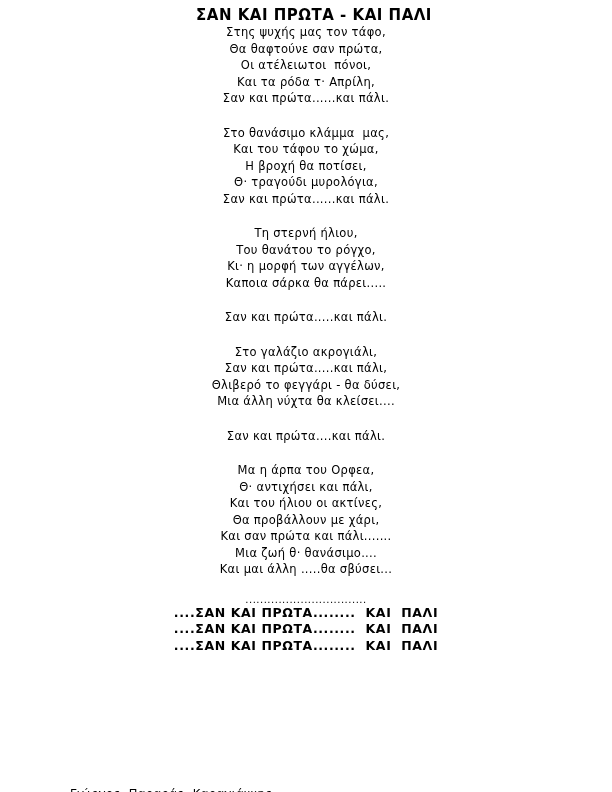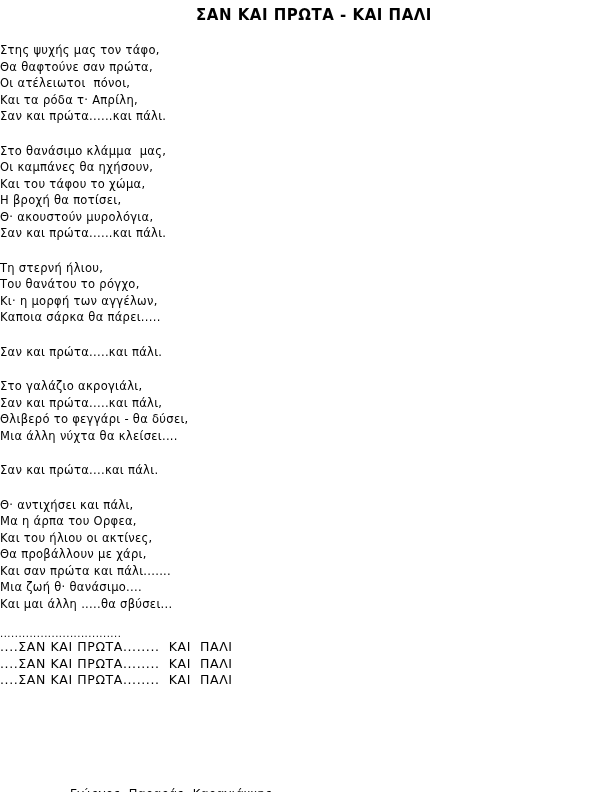--- a/index.html
+++ b/index.html
@@ -24,37 +24,36 @@
   .poem-title {
     text-align: center;
     font-size: 15px;
     font-weight: bold;
     letter-spacing: 0.5px;
     margin: 6px 0 0 16px;
     padding: 0;
     line-height: 1.2;
   }
   .poem-body {
-    margin-top: 18px;
-    text-align: left;
+    text-align: center;
   }
   .stanza {
     margin: 0 0 18px 0;
   }
   .stanza.tight {
     margin-bottom: 16px;
   }
   .line {
     font-size: 11.5px;
     line-height: 16.5px;
     letter-spacing: 0.3px;
     white-space: pre;
   }
   .line.bold {
-    font-weight: normal;
+    font-weight: bold;
     font-size: 12.5px;
     letter-spacing: 0.6px;
   }
   .dots-line {
     font-size: 10px;
     line-height: 11px;
     letter-spacing: 0.5px;
   }
   .refrain-block {
     margin-top: 2px;
@@ -81,24 +80,23 @@
     <div class="stanza">
       <div class="line">Στης ψυχής μας τον τάφο,</div>
       <div class="line">Θα θαφτούνε σαν πρώτα,</div>
       <div class="line">Οι ατέλειωτοι  πόνοι,</div>
       <div class="line">Και τα ρόδα τ· Απρίλη,</div>
       <div class="line">Σαν και πρώτα......και πάλι.</div>
     </div>
 
     <div class="stanza">
       <div class="line">Στο θανάσιμο κλάμμα  μας,</div>
-      <div class="line">Οι καμπάνες θα ηχήσουν,</div>
       <div class="line">Και του τάφου το χώμα,</div>
       <div class="line">Η βροχή θα ποτίσει,</div>
-      <div class="line">Θ· ακουστούν μυρολόγια,</div>
+      <div class="line">Θ· τραγούδι μυρολόγια,</div>
       <div class="line">Σαν και πρώτα......και πάλι.</div>
     </div>
 
     <div class="stanza">
       <div class="line">Τη στερνή ήλιου,</div>
       <div class="line">Του θανάτου το ρόγχο,</div>
       <div class="line">Κι· η μορφή των αγγέλων,</div>
       <div class="line">Καποια σάρκα θα πάρει.....</div>
     </div>
 
@@ -111,22 +109,22 @@
       <div class="line">Σαν και πρώτα.....και πάλι,</div>
       <div class="line">Θλιβερό το φεγγάρι - θα δύσει,</div>
       <div class="line">Μια άλλη νύχτα θα κλείσει....</div>
     </div>
 
     <div class="stanza">
       <div class="line">Σαν και πρώτα....και πάλι.</div>
     </div>
 
     <div class="stanza tight">
+      <div class="line">Μα η άρπα του Ορφεα,</div>
       <div class="line">Θ· αντιχήσει και πάλι,</div>
-      <div class="line">Μα η άρπα του Ορφεα,</div>
       <div class="line">Και του ήλιου οι ακτίνες,</div>
       <div class="line">Θα προβάλλουν με χάρι,</div>
       <div class="line">Και σαν πρώτα και πάλι.......</div>
       <div class="line">Μια ζωή θ· θανάσιμο....</div>
       <div class="line">Και μαι άλλη .....θα σβύσει...</div>
     </div>
 
     <div class="refrain-block">
       <div class="dots-line">.................................</div>
       <div class="line bold">....ΣΑΝ ΚΑΙ ΠΡΩΤΑ........  ΚΑΙ  ΠΑΛΙ</div>

